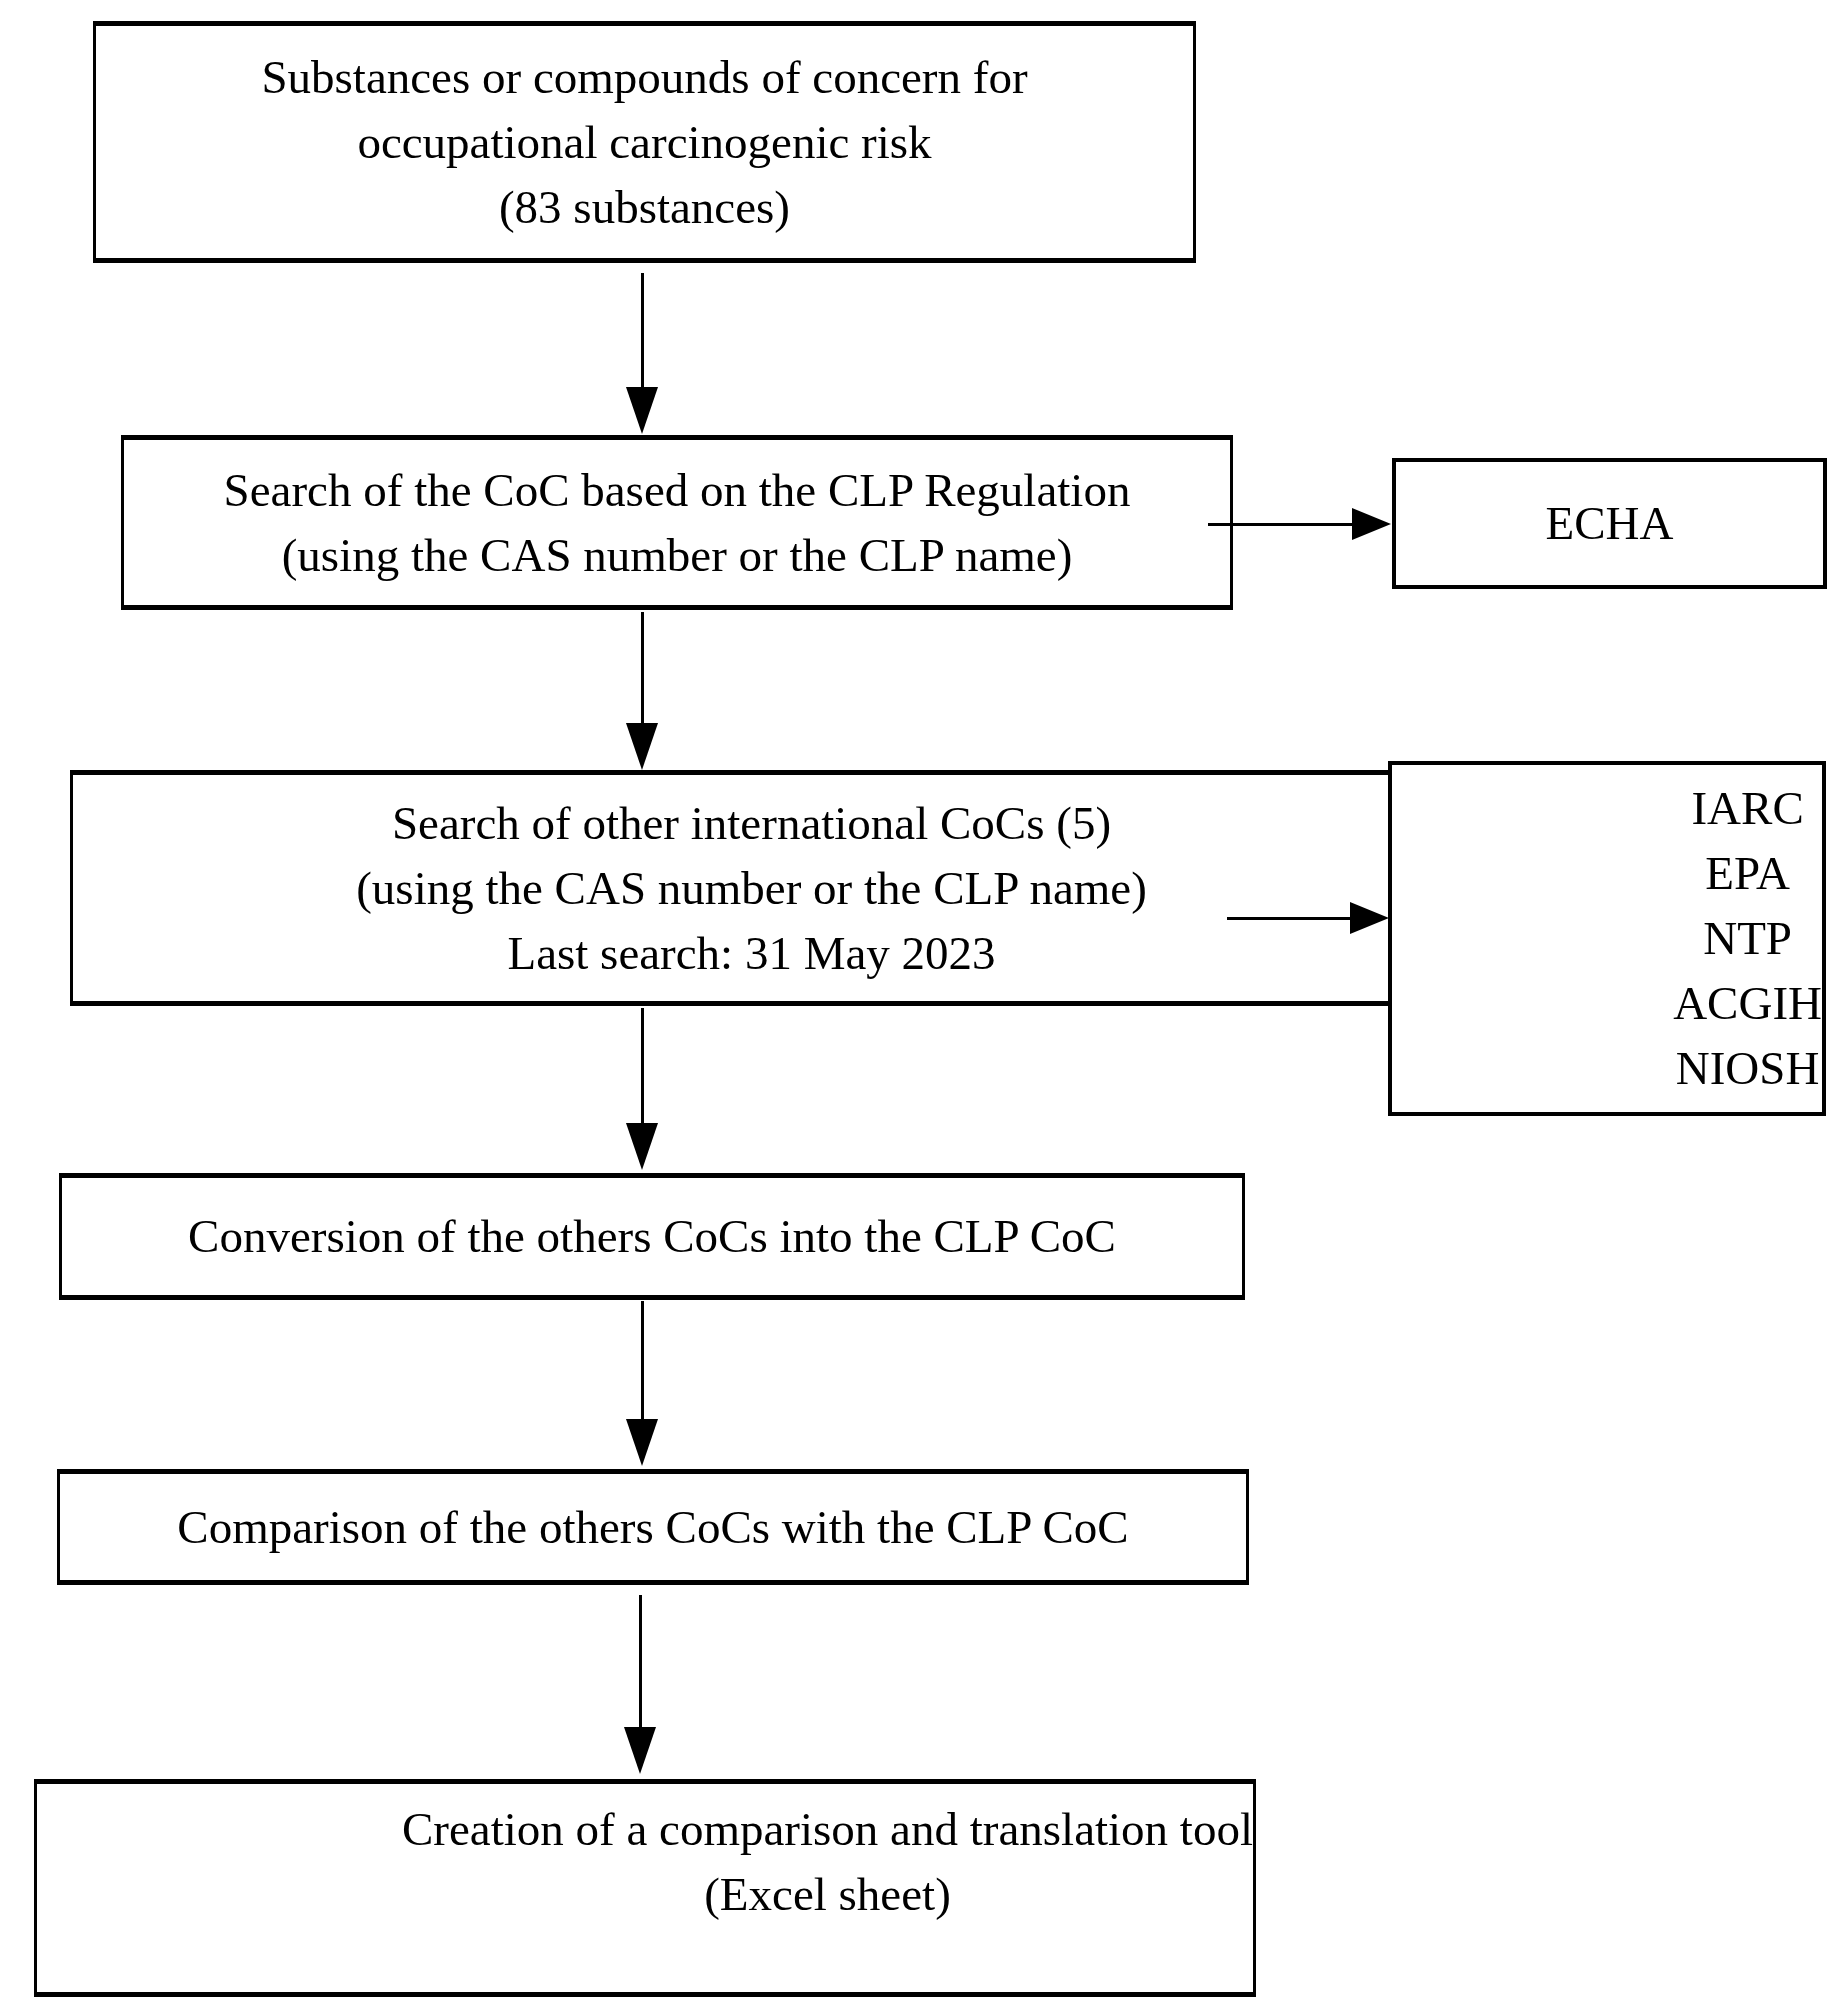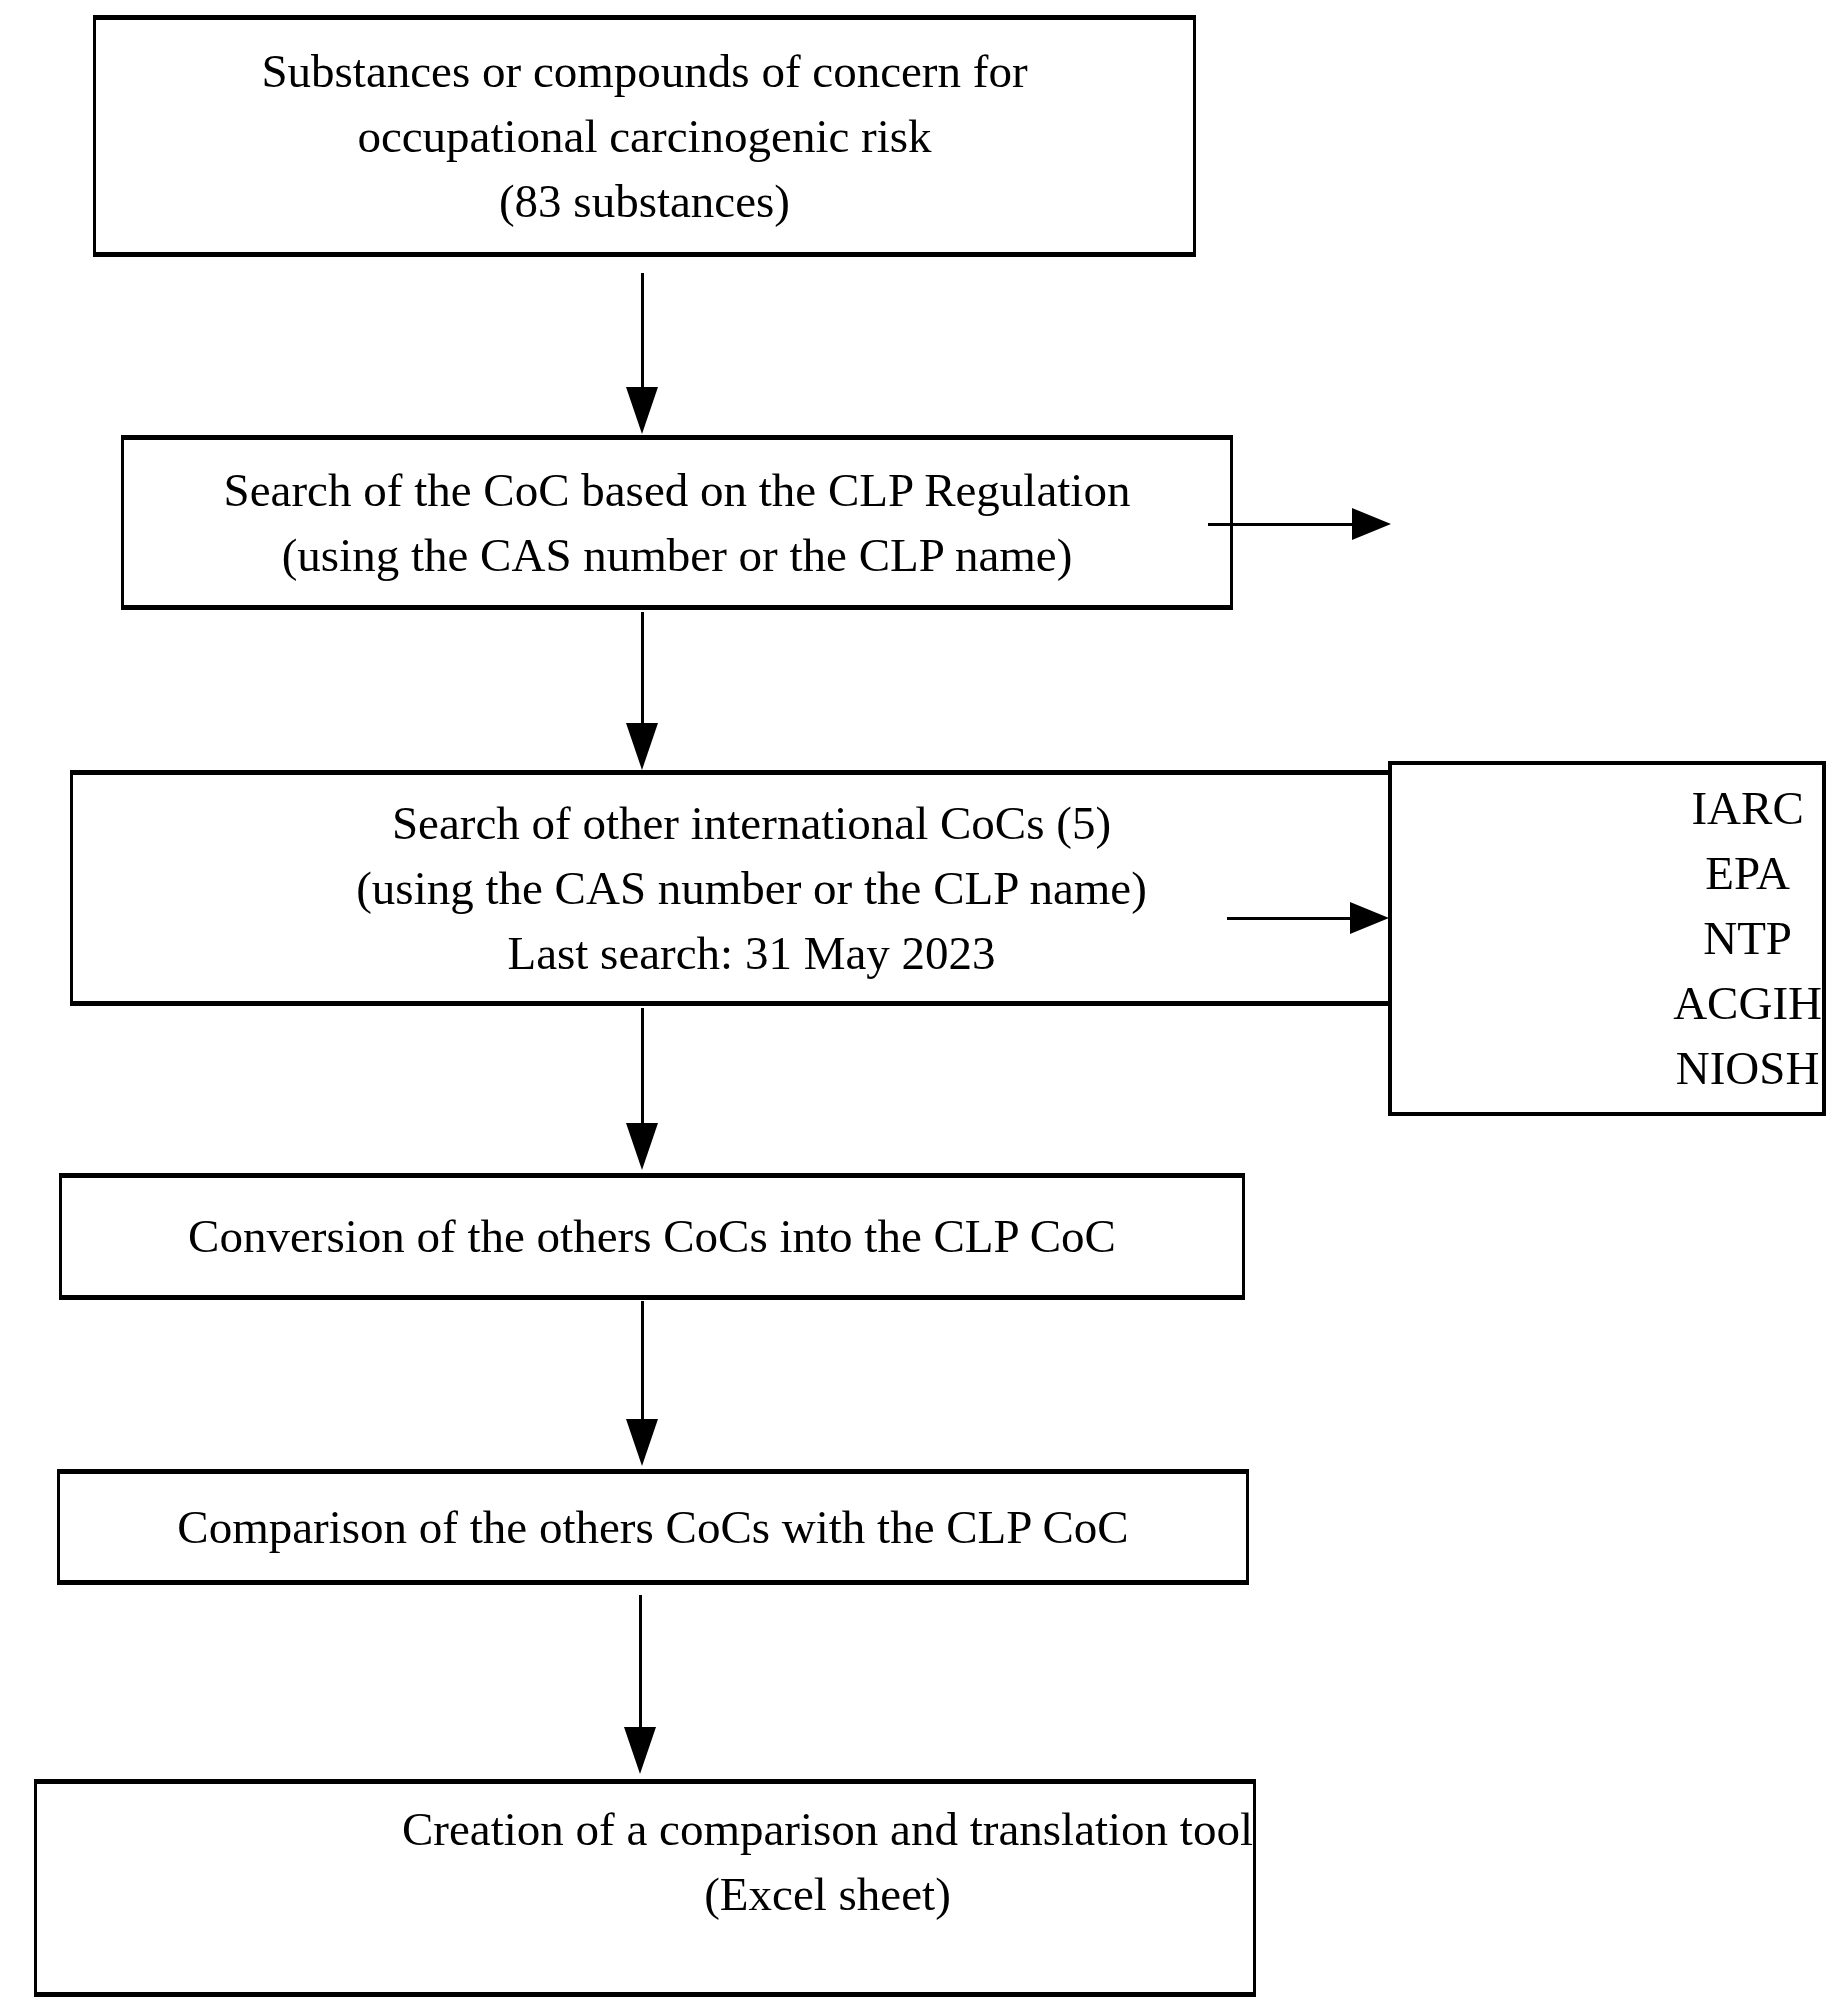--- a/index.html
+++ b/index.html
@@ -58,21 +58,21 @@
   .head-right {
     position: absolute;
     width: 0;
     height: 0;
     border-top: 16.3px solid transparent;
     border-bottom: 16.3px solid transparent;
     border-left: 39px solid #000000;
   }
 
   
-  #b-substances { left: 93px;  top: 15px;   width: 1103px; height: 242px; }
+  #b-substances { left: 93px;  top: 21px;   width: 1103px; height: 242px; }
   #b-clp        { left: 93px;  top: 435px;  width: 1112px; height: 175px; margin-left: 28px; }
   #b-echa       { left: 1392px; top: 458px;  width: 435px;  height: 131px; }
   #b-intl       { left: 70px;  top: 770px; width: 1363px; height: 236px; }
   #b-agencies   { left: 1388px; top: 761px; width: 438px;  height: 355px; justify-content: flex-end; }
   #b-conversion { left: 59px;  top: 1173px; width: 1186px; height: 127px; }
   #b-comparison { left: 57px;   top: 1469px; width: 1192px; height: 116px; }
   #b-creation   { left: 34px;   top: 1779px; width: 1222px; height: 218px; padding-bottom: 53px; justify-content: flex-end; }
 
   
   #a1-shaft { left: 641px; top: 273px;  height: 117px; }
@@ -105,20 +105,23 @@
   <div class="head-down" id="a1-head"></div>
 
   <div class="box" id="b-clp">
     <span class="txt">Search of the CoC based on the CLP Regulation
 (using the CAS number or the CLP name)</span>
   </div>
 
   <div class="hline" id="h1-shaft"></div>
   <div class="head-right" id="h1-head"></div>
 
+  <div class="box sidebox" id="b-echa">
+    <span class="txt">ECHA</span>
+  </div>
 
   <div class="vline" id="a2-shaft"></div>
   <div class="head-down" id="a2-head"></div>
 
   <div class="box" id="b-intl">
     <span class="txt">Search of other international CoCs (5)
 (using the CAS number or the CLP name)
 Last search: 31 May 2023</span>
   </div>
 

